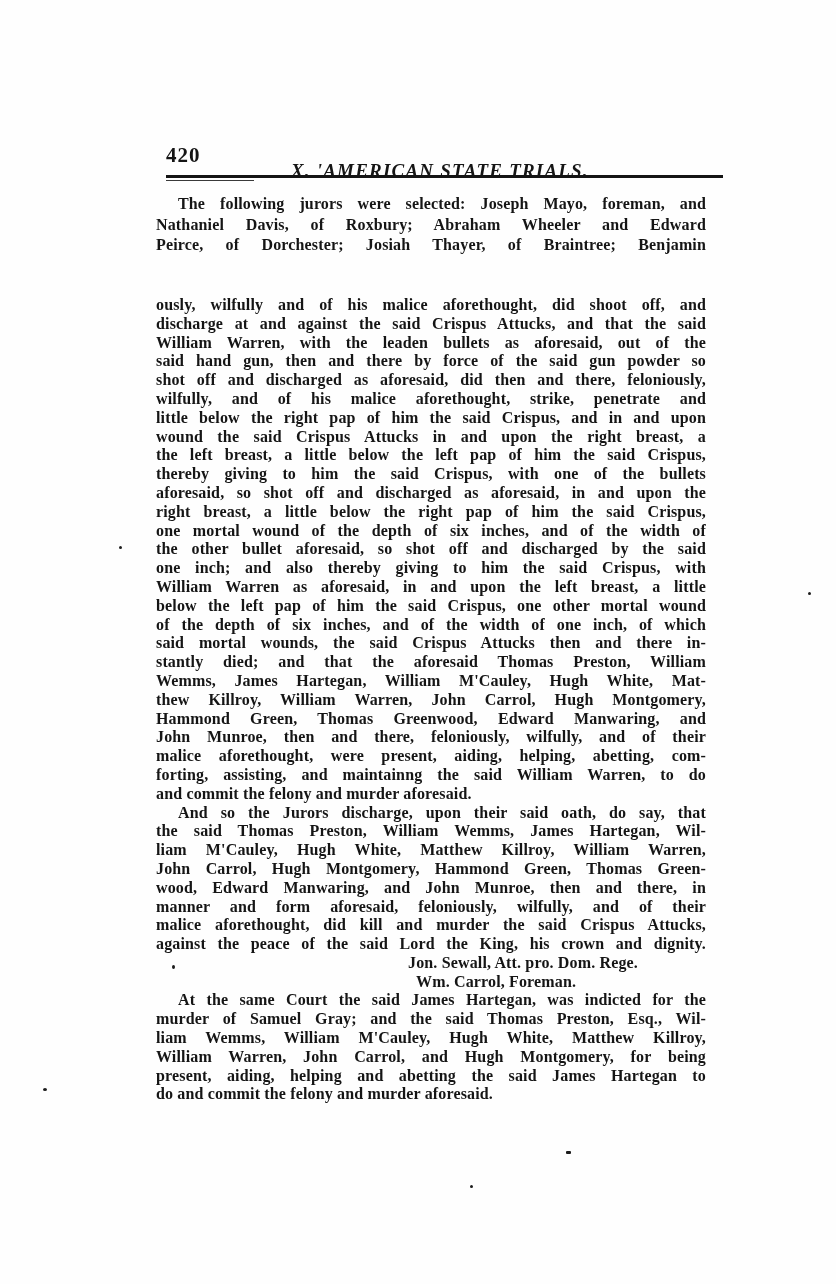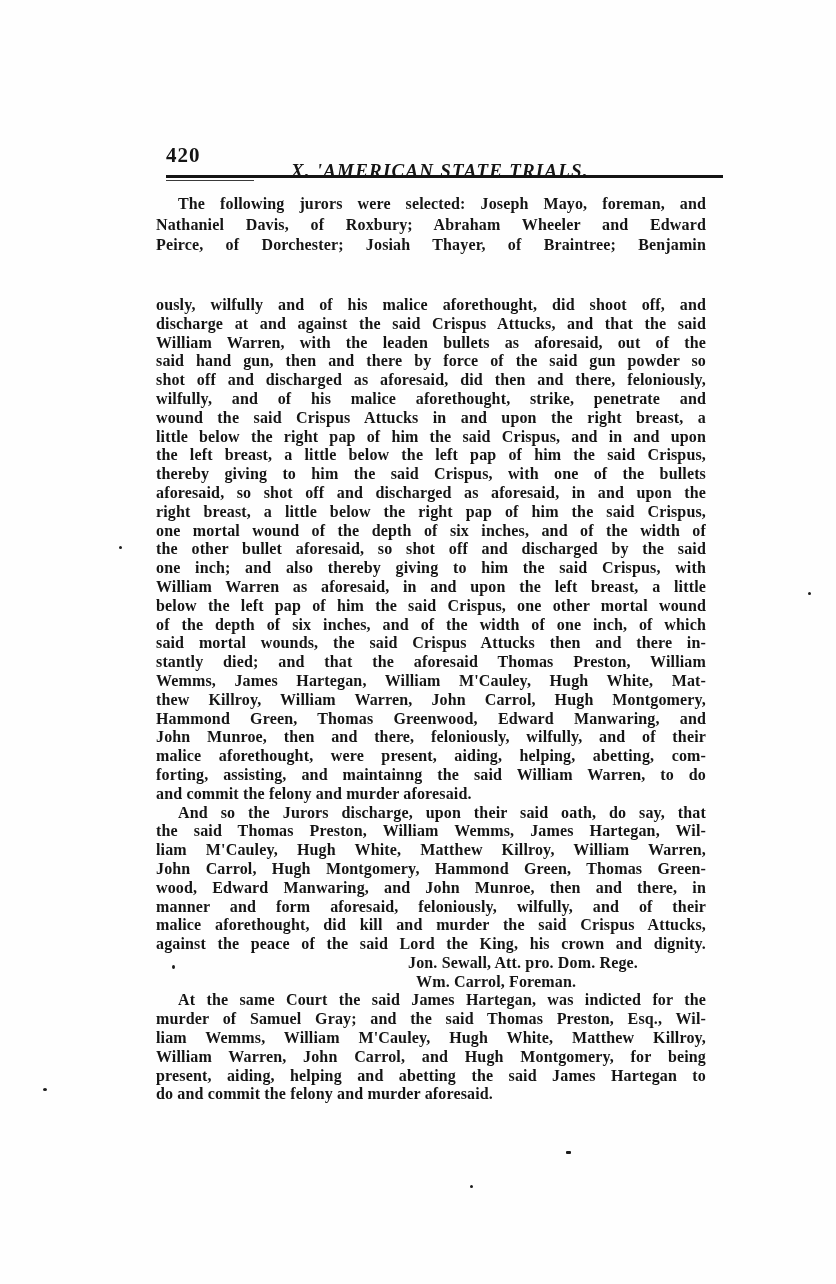--- a/index.html
+++ b/index.html
@@ -108,22 +108,22 @@
 
   <div id="main-col" class="col">
 
     <div>
         <div class="bline">ously, wilfully and of his malice aforethought, did shoot off, and</div>
         <div class="bline">discharge at and against the said Crispus Attucks, and that the said</div>
         <div class="bline">William Warren, with the leaden bullets as aforesaid, out of the</div>
         <div class="bline">said hand gun, then and there by force of the said gun powder so</div>
         <div class="bline">shot off and discharged as aforesaid, did then and there, feloniously,</div>
         <div class="bline">wilfully, and of his malice aforethought, strike, penetrate and</div>
+        <div class="bline">little below the right pap of him the said Crispus, and in and upon</div>
         <div class="bline">wound the said Crispus Attucks in and upon the right breast, a</div>
-        <div class="bline">little below the right pap of him the said Crispus, and in and upon</div>
         <div class="bline">the left breast, a little below the left pap of him the said Crispus,</div>
         <div class="bline">thereby giving to him the said Crispus, with one of the bullets</div>
         <div class="bline">aforesaid, so shot off and discharged as aforesaid, in and upon the</div>
         <div class="bline">right breast, a little below the right pap of him the said Crispus,</div>
         <div class="bline">one mortal wound of the depth of six inches, and of the width of</div>
         <div class="bline">the other bullet aforesaid, so shot off and discharged by the said</div>
         <div class="bline">one inch; and also thereby giving to him the said Crispus, with</div>
         <div class="bline">William Warren as aforesaid, in and upon the left breast, a little</div>
         <div class="bline">below the left pap of him the said Crispus, one other mortal wound</div>
         <div class="bline">of the depth of six inches, and of the width of one inch, of which</div>

